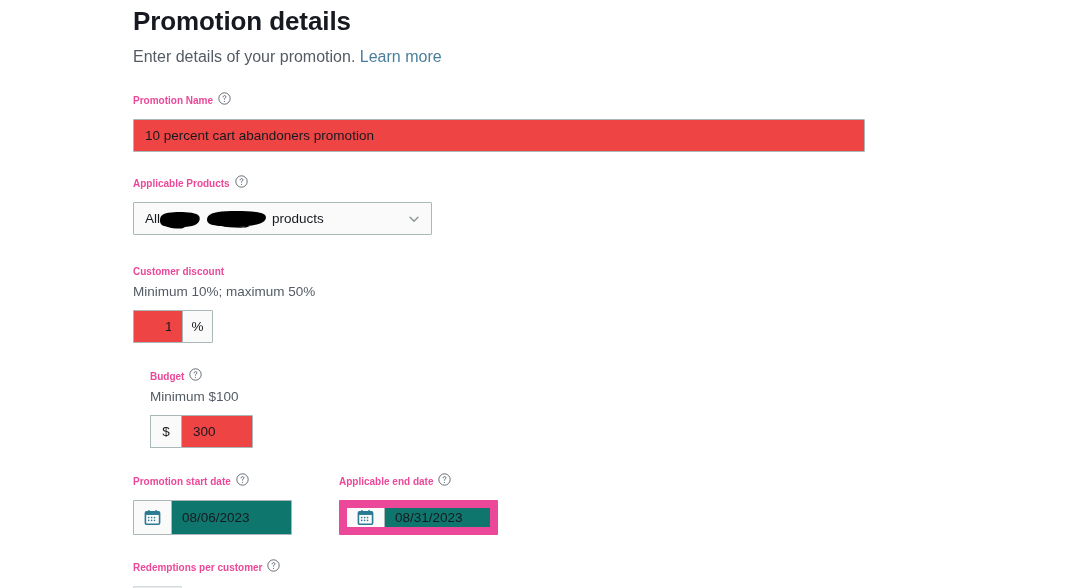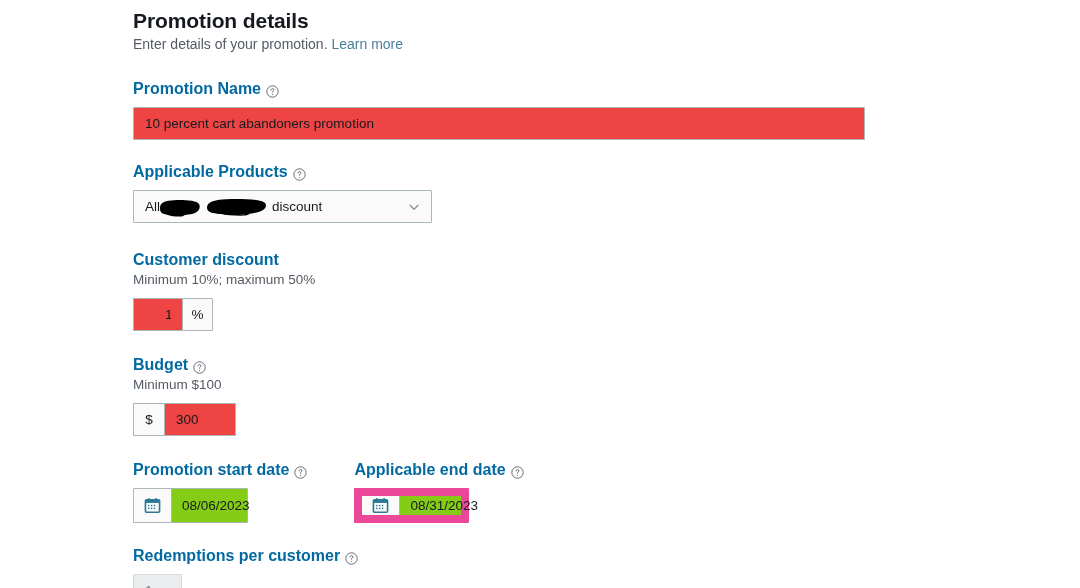--- a/index.html
+++ b/index.html
@@ -25,50 +25,50 @@
 
   .content {
     position: absolute;
     left: 133px;
     top: 0px;
     width: 880px;
   }
 
   
   .page-title {
-    font-size: 21px;
+    font-size: 26px;
     font-weight: bold;
     line-height: 26px;
     color: #16191f;
     margin: 0;
     padding-top: 8px;
     letter-spacing: -0.1px;
   }
   .page-subtitle {
-    font-size: 14px;
+    font-size: 16px;
     line-height: 19px;
     color: #545b64;
-    margin: 1px 0 0 0;
+    margin: 13px 0 0 0;
   }
   .learn-more-link {
     color: #4a7e9b;
     text-decoration: none;
     cursor: pointer;
   }
 
   
   .field-block { margin-top: 23px; }
 
   .field-label {
-    font-size: 16px;
+    font-size: 10px;
     font-weight: bold;
-    color: #0369a1;
+    color: #ec4899;
     line-height: 18px;
     display: flex;
-    align-items: flex-end;
+    align-items: flex-start;
     gap: 5px;
   }
   .field-hint {
     font-size: 13.5px;
     color: #545b64;
     line-height: 18px;
     margin-top: 2px;
     font-weight: normal;
   }
 
@@ -200,23 +200,23 @@
     margin-top: 0px;
   }
   .date-field { position: relative; }
   .date-field.second { margin-left: 47px; }
 
   .date-group {
     display: flex;
     align-items: stretch;
     box-sizing: border-box;
     border: 1px solid #aab7b8;
-    background: #84cc16;
+    background: #0f766e;
     height: 35px;
-    width: 115px;
+    width: 159px;
     border-radius: 1px;
     margin-top: 9px;
   }
   .date-group.focused {
     border: 8px solid #ec4899;
     box-shadow: none;
   }
   .date-icon-box {
     width: 37px;
     flex: 0 0 37px;
@@ -287,21 +287,21 @@
           <svg viewBox="0 0 16 16" width="13" height="13" aria-hidden="true">
             <circle cx="8" cy="8" r="7" fill="none" stroke="#545b64" stroke-width="1.1"></circle>
             <path d="M6.3 6.1c0-1 .8-1.7 1.75-1.7 1 0 1.75.65 1.75 1.55 0 .75-.45 1.1-1.05 1.5-.55.37-.75.62-.75 1.15v.25" fill="none" stroke="#545b64" stroke-width="1.1" stroke-linecap="round"></path>
             <circle cx="8" cy="11.4" r="0.75" fill="#545b64"></circle>
           </svg>
         </span>
       </div>
       <div class="input-row">
         <div class="select-wrap">
           <span class="select-value">
-            <span>All</span><span style="display:inline-block;width:112px;"></span><span>discount</span>
+            <span>All</span><span style="display:inline-block;width:112px;"></span><span>products</span>
           </span>
 
           <svg class="redaction" id="redaction-bar-1" viewBox="0 0 43 19">
             <path d="M2,10 C2,4 8,2.5 16,2.2 C26,1.8 39,2.5 41,6 C43,9.5 41,14.5 34,16 C25,17.8 12,17.5 6,16 C2.5,15 2,12.5 2,10 Z" fill="#000000"></path>
             <path d="M4,12 C8,16 18,17.5 27,17 L24,18.5 C14,19 6,17 4,12 Z" fill="#000000"></path>
           </svg>
           <svg class="redaction" id="redaction-bar-2" viewBox="0 0 62 19">
             <path d="M1,10.5 C1,5 8,2.8 20,2.2 C36,1.4 56,2.4 59,6 C62,9.8 58,15 46,16.4 C32,18 12,17.8 5,15.5 C1.8,14.4 1,12.6 1,10.5 Z" fill="#000000"></path>
             <path d="M3,11 C9,15.5 26,17.8 44,17 L40,18.6 C22,19.2 7,17 3,11 Z" fill="#000000"></path>
           </svg>
@@ -319,21 +319,21 @@
       </div>
       <div class="field-hint">Minimum 10%; maximum 50%</div>
       <div class="input-row">
         <div class="affix-group">
           <input id="discount-input" class="text-input" type="text" value="10" style="">
           <div id="discount-suffix" class="affix-box">%</div>
         </div>
       </div>
     </div>
 
-    <div class="field-block" style="margin-top:25px;">
+    <div class="field-block" style="margin-top:25px;margin-left:17px;">
       <div class="field-label">
         <span>Budget</span>
         <span class="help-icon">
           <svg viewBox="0 0 16 16" width="13" height="13" aria-hidden="true">
             <circle cx="8" cy="8" r="7" fill="none" stroke="#545b64" stroke-width="1.1"></circle>
             <path d="M6.3 6.1c0-1 .8-1.7 1.75-1.7 1 0 1.75.65 1.75 1.55 0 .75-.45 1.1-1.05 1.5-.55.37-.75.62-.75 1.15v.25" fill="none" stroke="#545b64" stroke-width="1.1" stroke-linecap="round"></path>
             <circle cx="8" cy="11.4" r="0.75" fill="#545b64"></circle>
           </svg>
         </span>
       </div>

